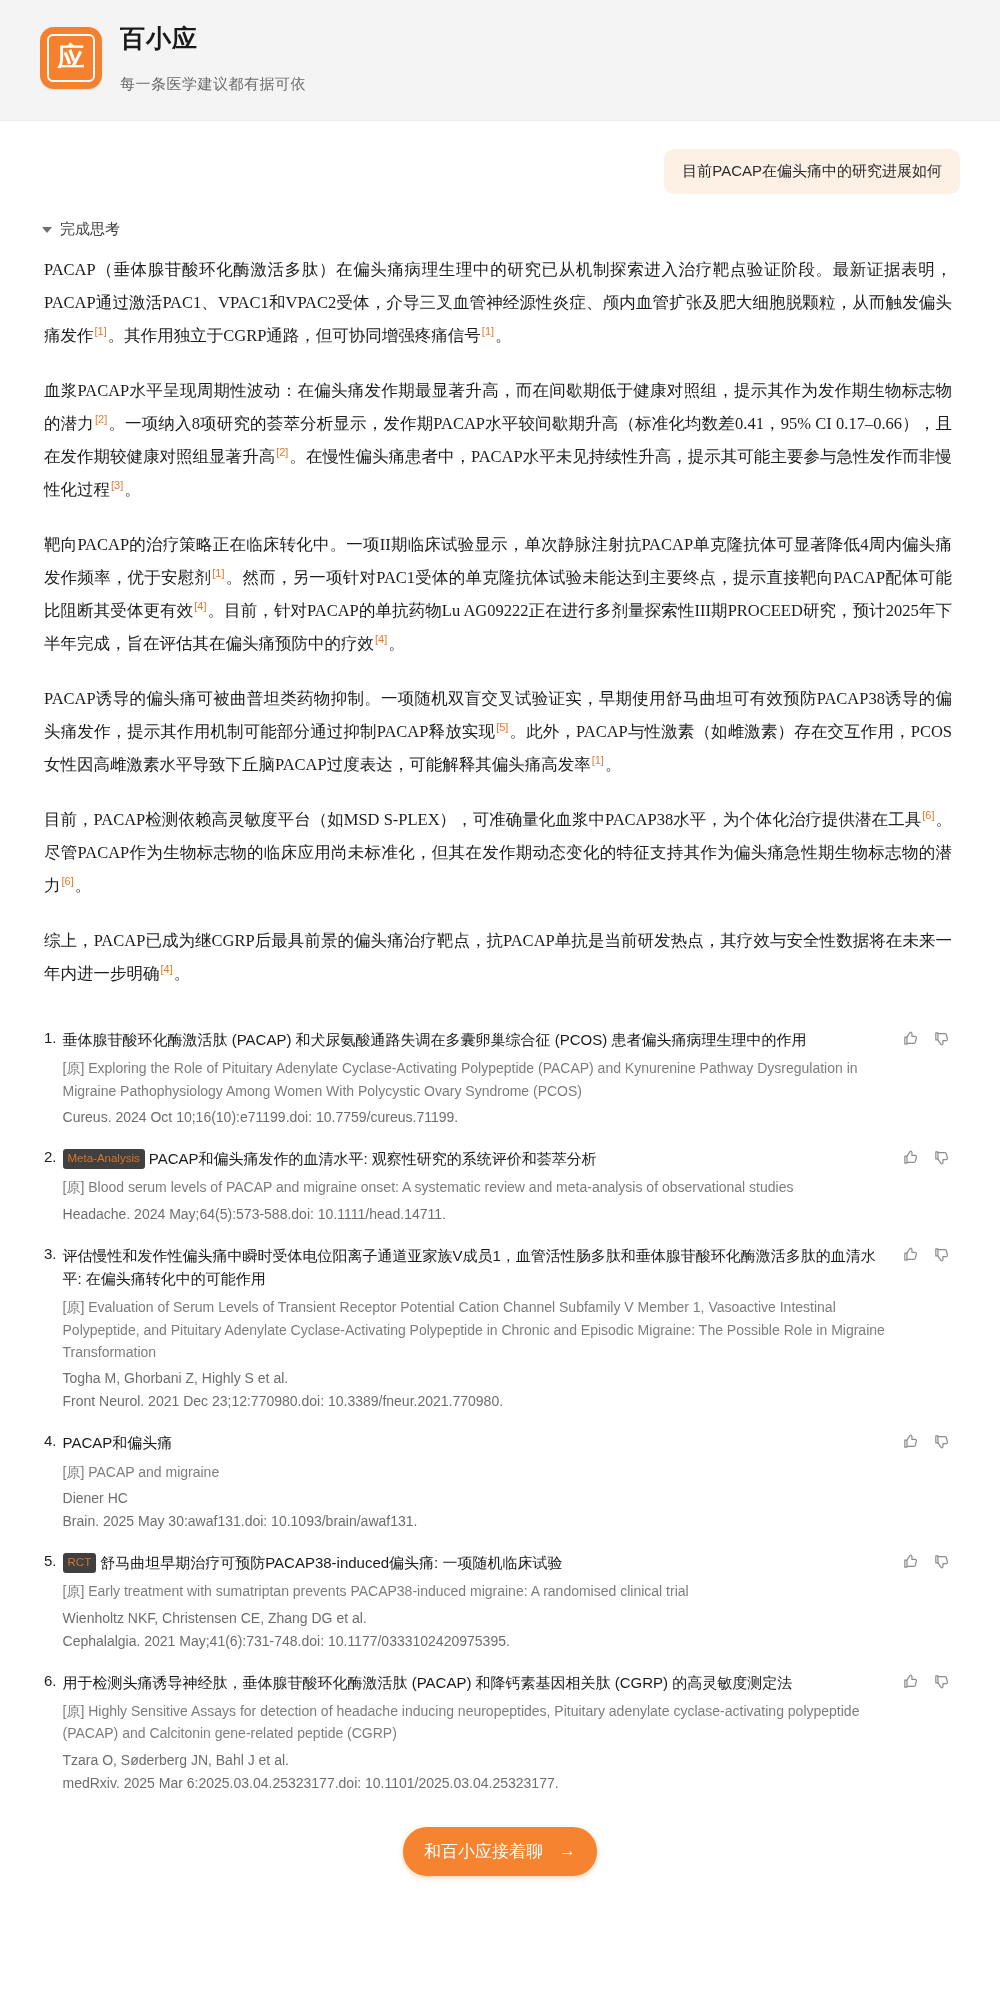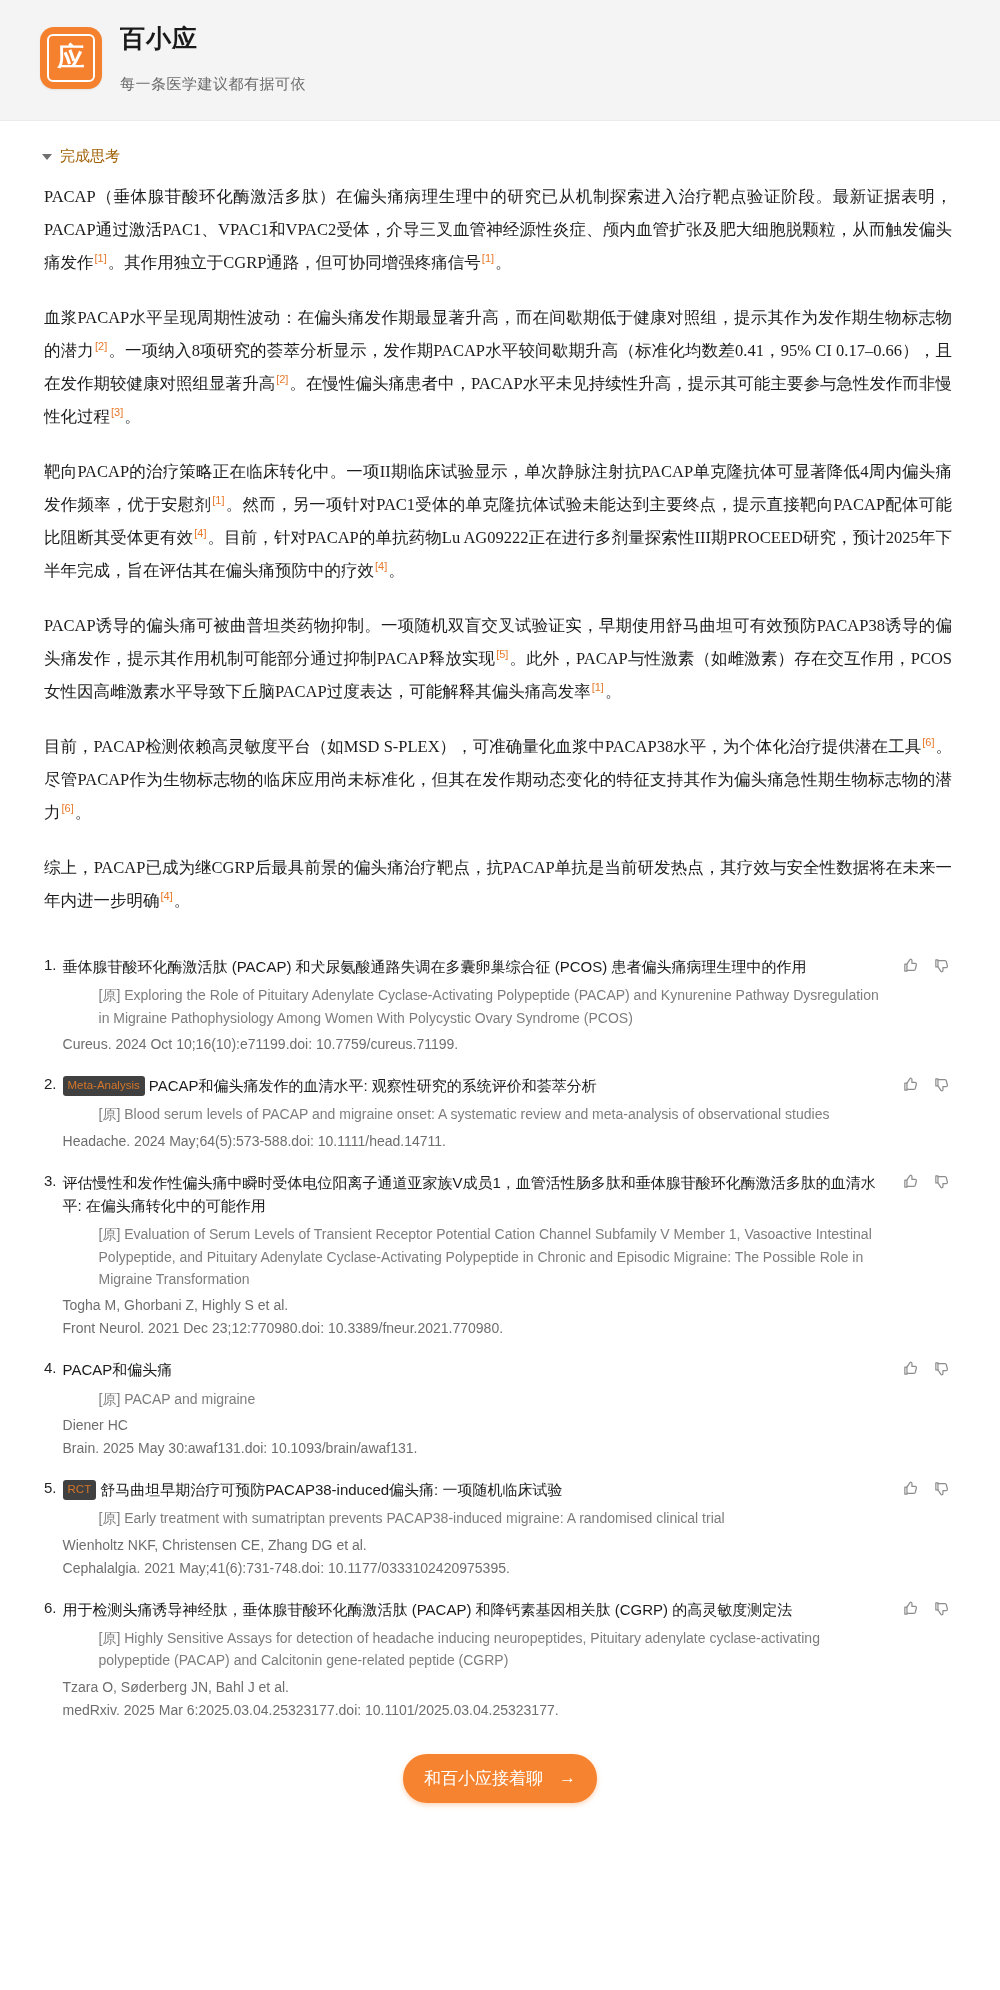--- a/index.html
+++ b/index.html
@@ -85,21 +85,21 @@
     font-size: 15px;
     color: #2b2b2b;
     max-width: 640px;
   }
 
   .thinking-row {
     display: flex;
     align-items: center;
     gap: 8px;
     padding: 26px 0 0 12px;
-    color: #a16207;
+    color: #404040;
     font-size: 15px;
   }
   .chev {
     display: inline-block;
     width: 0; height: 0;
     border-left: 5px solid transparent;
     border-right: 5px solid transparent;
     border-top: 6px solid #6f6f6f;
   }
 
@@ -158,21 +158,20 @@
     color: #d5762a;
     vertical-align: 2px;
     margin-right: 4px;
     font-family: "Liberation Sans", sans-serif;
   }
   .cite-orig {
     font-size: 14px;
     color: #7d7d7d;
     line-height: 1.6;
     margin-top: 6px;
-    margin-left: 36px;
   }
   .cite-authors {
     font-size: 14px;
     color: #6e6e6e;
     margin-top: 7px;
   }
   .cite-source {
     font-size: 14px;
     color: #6e6e6e;
     margin-top: 7px;
@@ -226,20 +225,23 @@
       </div>
       <div class="brand-text">
         <div class="brand-name">百小应</div>
         <div class="brand-tagline">每一条医学建议都有据可依</div>
       </div>
     </div>
   </div>
 
   <div class="content">
 
+    <div class="user-row">
+      <div class="user-bubble">目前PACAP在偏头痛中的研究进展如何</div>
+    </div>
 
     <div class="thinking-row">
       <span class="chev"></span>
       <span>完成思考</span>
     </div>
 
     <div class="answer" id="answer-body">
         <p><span>PACAP（垂体腺苷酸环化酶激活多肽）在偏头痛病理生理中的研究已从机制探索进入治疗靶点验证阶段。最新证据表明，PACAP通过激活PAC1、VPAC1和VPAC2受体，介导三叉血管神经源性炎症、颅内血管扩张及肥大细胞脱颗粒，从而触发偏头痛发作</span><span class="ref">[1]</span><span>。其作用独立于CGRP通路，但可协同增强疼痛信号</span><span class="ref">[1]</span><span>。</span></p>
         <p><span>血浆PACAP水平呈现周期性波动：在偏头痛发作期最显著升高，而在间歇期低于健康对照组，提示其作为发作期生物标志物的潜力</span><span class="ref">[2]</span><span>。一项纳入8项研究的荟萃分析显示，发作期PACAP水平较间歇期升高（标准化均数差0.41，95% CI 0.17–0.66），且在发作期较健康对照组显著升高</span><span class="ref">[2]</span><span>。在慢性偏头痛患者中，PACAP水平未见持续性升高，提示其可能主要参与急性发作而非慢性化过程</span><span class="ref">[3]</span><span>。</span></p>
         <p><span>靶向PACAP的治疗策略正在临床转化中。一项II期临床试验显示，单次静脉注射抗PACAP单克隆抗体可显著降低4周内偏头痛发作频率，优于安慰剂</span><span class="ref">[1]</span><span>。然而，另一项针对PAC1受体的单克隆抗体试验未能达到主要终点，提示直接靶向PACAP配体可能比阻断其受体更有效</span><span class="ref">[4]</span><span>。目前，针对PACAP的单抗药物Lu AG09222正在进行多剂量探索性III期PROCEED研究，预计2025年下半年完成，旨在评估其在偏头痛预防中的疗效</span><span class="ref">[4]</span><span>。</span></p>

